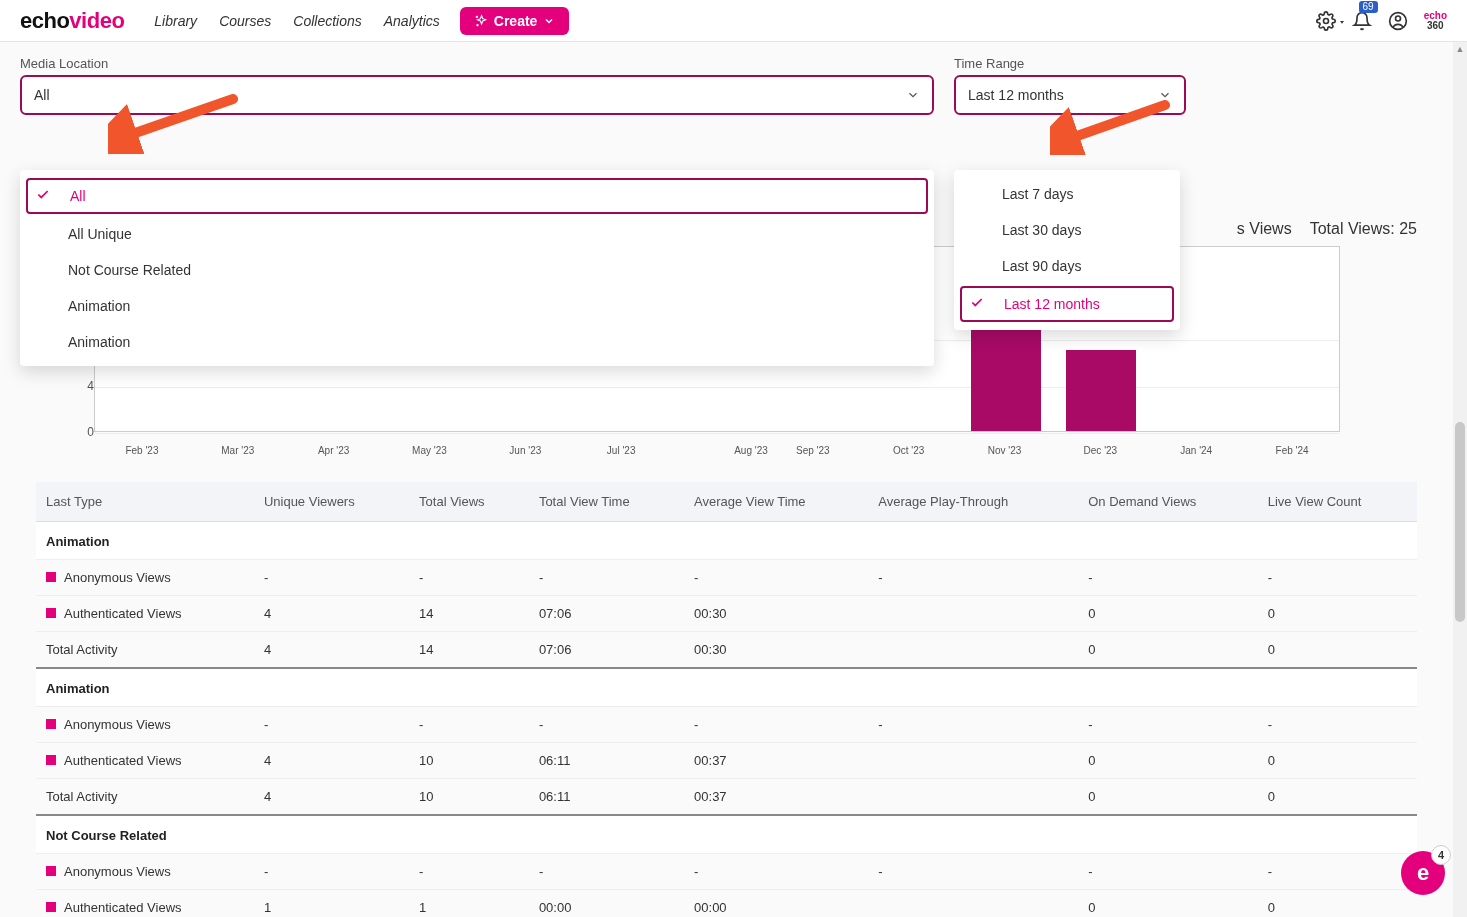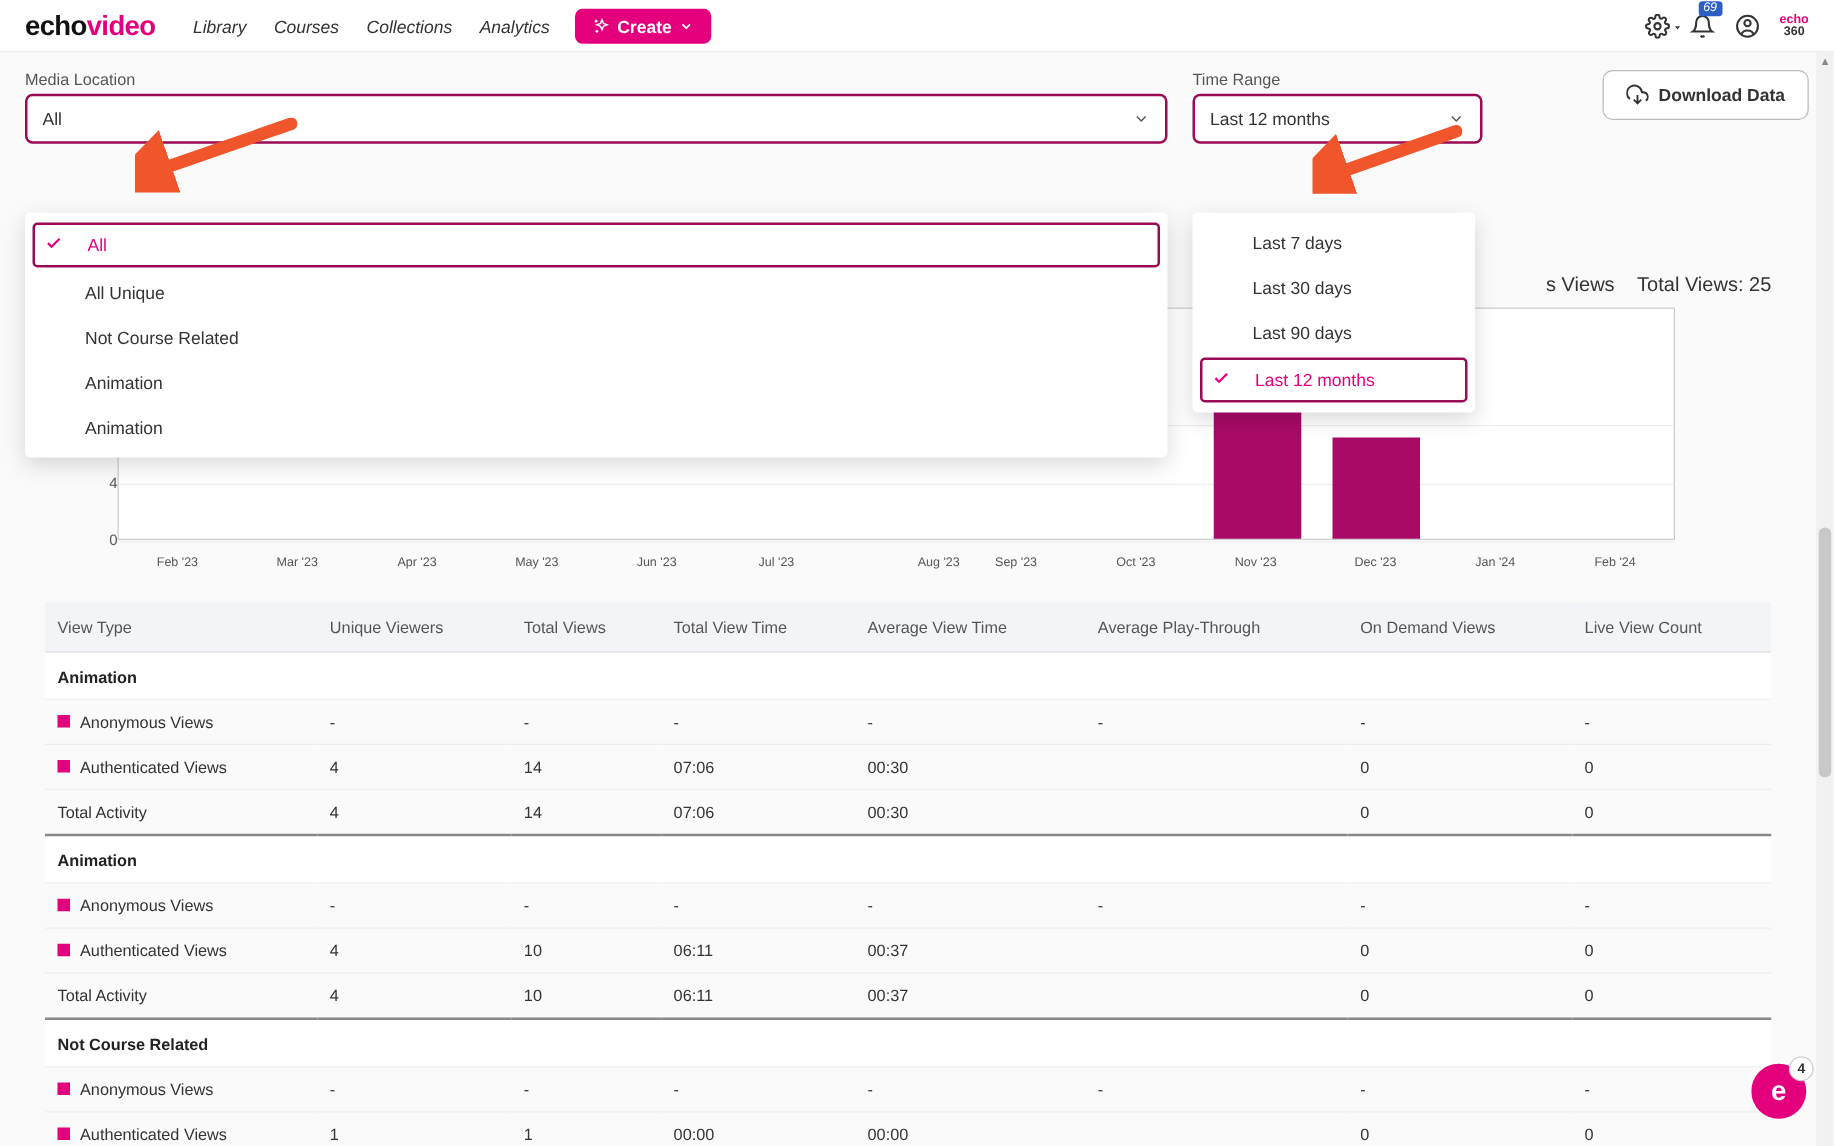--- a/index.html
+++ b/index.html
@@ -8,21 +8,21 @@
   .topbar { display:flex; align-items:center; height:42px; padding:0 20px; border-bottom:1px solid #e5e5e5;}
   .logo { font-size:22px; font-weight:700; letter-spacing:-0.5px;}
   .logo .a { color:#111;}
   .logo .b { color:#e4007c;}
   .navlinks { display:flex; gap:22px; margin-left:30px;font-style:italic;}
   .navlinks > span { color:#333; cursor:pointer;}
   .create-btn { margin-left:20px; background:#e4007c; color:#fff; border:none; border-radius:6px; padding:6px 14px; font-weight:700; font-size:14px; cursor:pointer; display:flex; align-items:center; gap:6px;}
   .spacer { flex:1;}
   .hdr-icons { display:flex; align-items:center; gap:16px;}
   .hdr-icon { width:20px; height:20px; display:inline-block; position:relative;}
-  .notif-badge { position:absolute; top:-10px; right:-6px; background:#2b5fc7; color:#fff; font-size:10px; padding:1px 4px; border-radius:3px; line-height:1;font-style:italic;}
+  .notif-badge { position:absolute; top:-10px; right:-6px; background:#2b5fc7; color:#fff; font-size:10px; padding:1px 4px; border-radius:3px; line-height:1;}
   .brand-tag { font-size:10px; color:#e4007c; font-weight:700; text-align:center; line-height:1;}
   
   .content { background:#fafafa; padding:14px 20px 40px 20px; position:relative; min-height:875px;}
   .filter-row { display:flex; align-items:flex-start; gap:20px;}
   .filter-block { display:flex; flex-direction:column; gap:4px;}
   .filter-label { font-size:13px; color:#555;}
   .select-box { background:#fff; border:2.5px solid #9b0a55; border-radius:6px; height:40px; display:flex; align-items:center; justify-content:space-between; padding:0 12px; cursor:pointer;}
   .select-box.media { width:914px;}
   .select-box.time { width:232px;}
   .chev { width:14px; height:14px;}
@@ -135,27 +135,20 @@
     </div>
     <div class="filter-block">
       <span class="filter-label">Time Range</span>
       <div class="select-box time">
         <span>Last 12 months</span>
         <svg class="chev" viewBox="0 0 24 24" fill="none" stroke="#555" stroke-width="2">
             <polyline points="6 9 12 15 18 9"></polyline>
           </svg>
       </div>
     </div>
-    <button class="download-btn">
-      <svg width="18" height="18" viewBox="0 0 24 24" fill="none" stroke="#333" stroke-width="2">
-          <path d="M8 17l4 4 4-4M12 12v9"></path>
-          <path d="M20.88 18.09A5 5 0 0 0 18 9h-1.26A8 8 0 1 0 4 16.29"></path>
-        </svg>
-      <span>Download Data</span>
-    </button>
   </div>
 
   <svg class="arrow-anno" style="left:108px; top:52px;" width="130" height="60">
     <defs>
         <marker id="ah1" markerWidth="10" markerHeight="10" refX="2" refY="3" orient="auto">
           <polygon points="0,0 6,3 0,6" fill="#f0552b"></polygon>
         </marker>
       </defs>
     <line x1="125" y1="5" x2="10" y2="45" stroke="#f0552b" stroke-width="10" marker-end="url(#ah1)" stroke-linecap="round"></line>
   </svg>
@@ -237,21 +230,21 @@
       <div class="x-tick" style="left: 934.538px;">Nov '23</div>
       <div class="x-tick" style="left: 1030.38px;">Dec '23</div>
       <div class="x-tick" style="left: 1126.23px;">Jan '24</div>
       <div class="x-tick" style="left: 1222.08px;">Feb '24</div>
     </div>
 
   <div class="tbl-wrap">
     <table>
       <thead>
           <tr id="thead-row">
-            <th>View Type</th>
+            <th>Last Type</th>
             <th>Unique Viewers</th>
             <th>Total Views</th>
             <th>Total View Time</th>
             <th>Average View Time</th>
             <th>Average Play-Through</th>
             <th>On Demand Views</th>
             <th>Live View Count</th>
           </tr>
         </thead>
       <tbody id="tbody">

